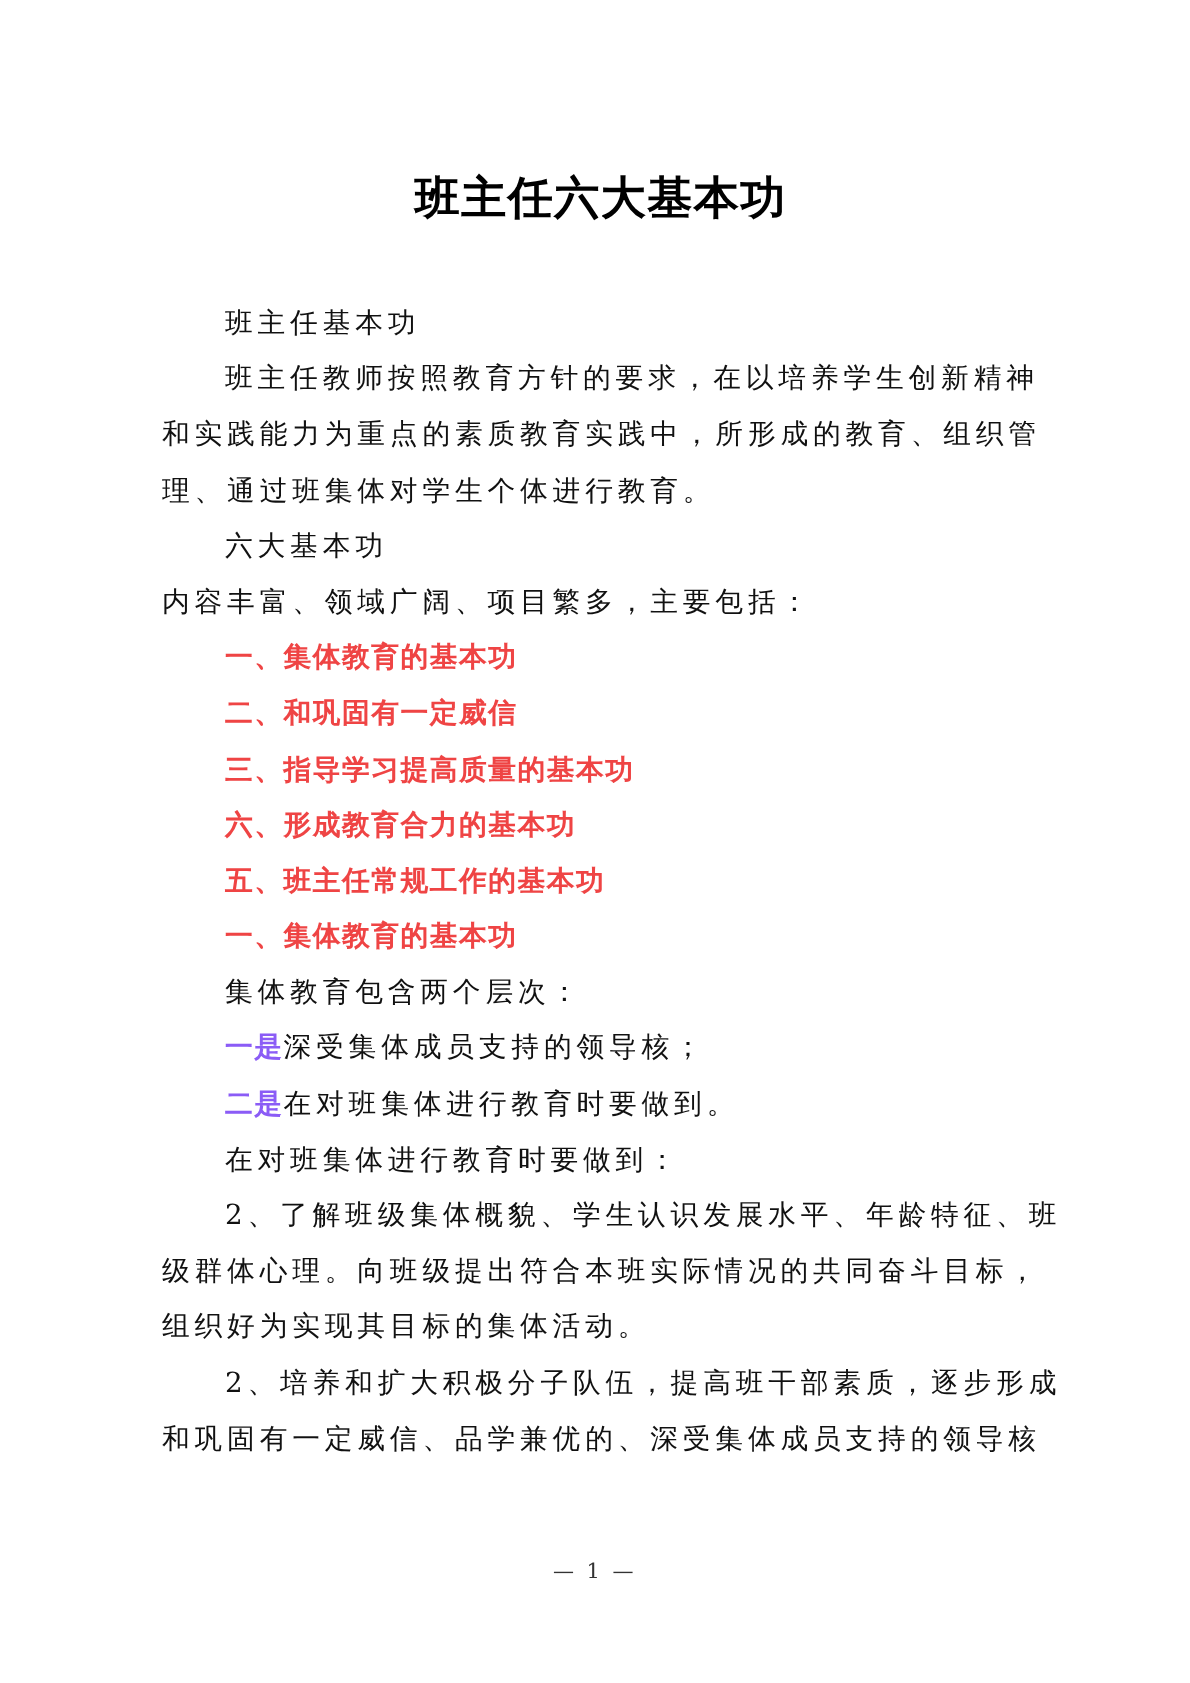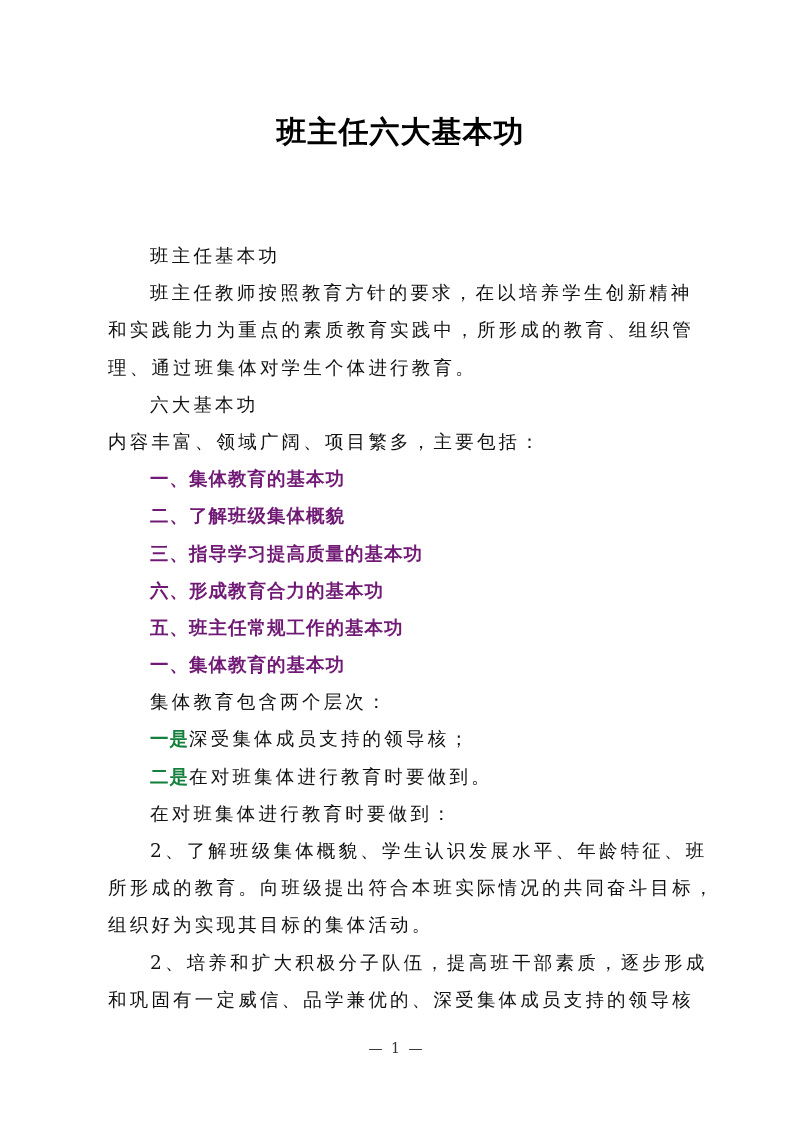--- a/index.html
+++ b/index.html
@@ -5,55 +5,55 @@
   html, body { margin: 0; padding: 0; background: #ffffff; }
   body { width: 793px; height: 1122px; position: relative; overflow: hidden; }
   .page { position: absolute; left: 0; top: 0; width: 793px; height: 1122px; background: #fff; }
   .title {
     position: absolute; left: 4px; top: 112px; width: 793px; text-align: center;
     font-family: "DejaVu Sans", sans-serif; font-weight: bold; font-size: 30px;
     color: #000; letter-spacing: 1px;
   }
   .body {
     position: absolute; left: 108px; top: 197px; width: 580px;
-    font-family: "DejaVu Serif", serif; font-size: 18.5px; color: #111; margin-top: 40px;
+    font-family: "DejaVu Serif", serif; font-size: 18.5px; color: #111;
   }
   .line { height: 37.2px; line-height: 37.2px; white-space: nowrap; letter-spacing: 3.2px; }
   .indent { padding-left: 42px; }
-  .bold { font-family: "DejaVu Sans", sans-serif; font-weight: bold; letter-spacing: 1px; color: #701a75; }
-  .bold-lead { font-family: "DejaVu Sans", sans-serif; font-weight: bold; letter-spacing: 1px; color: #15803d; text-align: center; }
+  .bold { font-family: "DejaVu Sans", sans-serif; font-weight: bold; letter-spacing: 1px; color: #ef4444; }
+  .bold-lead { font-family: "DejaVu Sans", sans-serif; font-weight: bold; letter-spacing: 1px; color: #8b5cf6; text-align: center; }
   .footer {
     position: absolute; left: 0; top: 1040px; width: 793px; text-align: center;
     font-family: "DejaVu Serif", serif; font-size: 14px; color: #333; letter-spacing: 2px;
   }
 </style>
 </head>
 <body>
 
 <div class="page">
   <div class="title">班主任六大基本功</div>
 
   <div class="body">
     <div class="line indent">班主任基本功</div>
     <div class="line indent">班主任教师按照教育方针的要求，在以培养学生创新精神</div>
     <div class="line">和实践能力为重点的素质教育实践中，所形成的教育、组织管</div>
     <div class="line">理、通过班集体对学生个体进行教育。</div>
     <div class="line indent">六大基本功</div>
     <div class="line">内容丰富、领域广阔、项目繁多，主要包括：</div>
     <div class="line indent bold">一、集体教育的基本功</div>
-    <div class="line indent bold">二、了解班级集体概貌</div>
+    <div class="line indent bold">二、和巩固有一定威信</div>
     <div class="line indent bold">三、指导学习提高质量的基本功</div>
     <div class="line indent bold">六、形成教育合力的基本功</div>
     <div class="line indent bold">五、班主任常规工作的基本功</div>
     <div class="line indent bold">一、集体教育的基本功</div>
     <div class="line indent">集体教育包含两个层次：</div>
     <div class="line indent"><span class="bold-lead">一是</span><span>深受集体成员支持的领导核；</span></div>
     <div class="line indent"><span class="bold-lead">二是</span><span>在对班集体进行教育时要做到。</span></div>
     <div class="line indent">在对班集体进行教育时要做到：</div>
     <div class="line indent">2、了解班级集体概貌、学生认识发展水平、年龄特征、班</div>
-    <div class="line">所形成的教育。向班级提出符合本班实际情况的共同奋斗目标，</div>
+    <div class="line">级群体心理。向班级提出符合本班实际情况的共同奋斗目标，</div>
     <div class="line">组织好为实现其目标的集体活动。</div>
     <div class="line indent">2、培养和扩大积极分子队伍，提高班干部素质，逐步形成</div>
     <div class="line">和巩固有一定威信、品学兼优的、深受集体成员支持的领导核</div>
   </div>
 
   <div class="footer">— 1 —</div>
 </div>
 
 </body></html>

